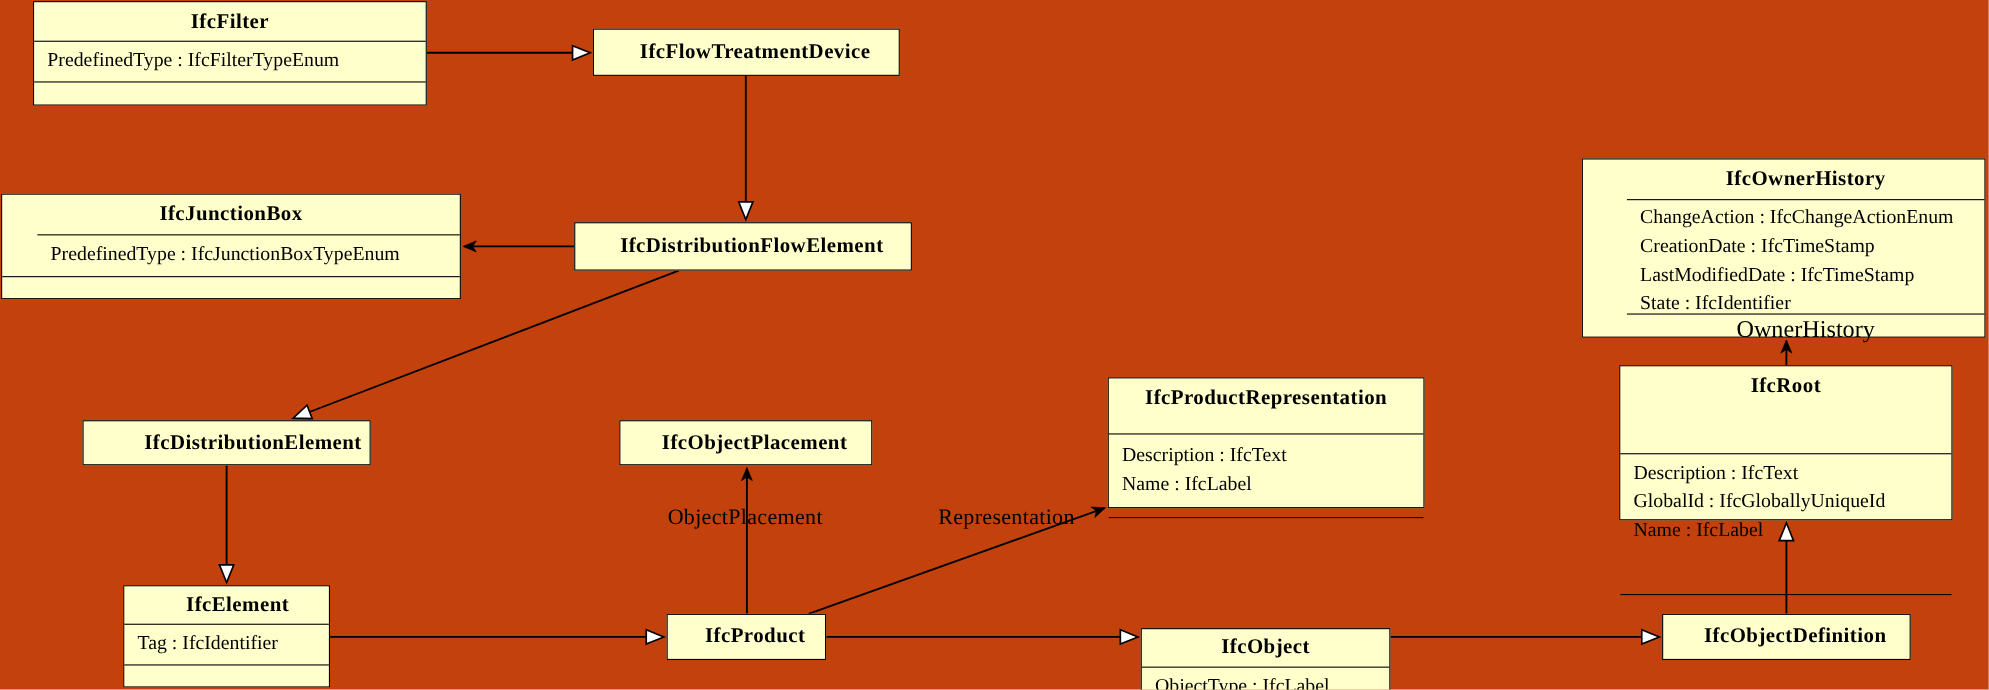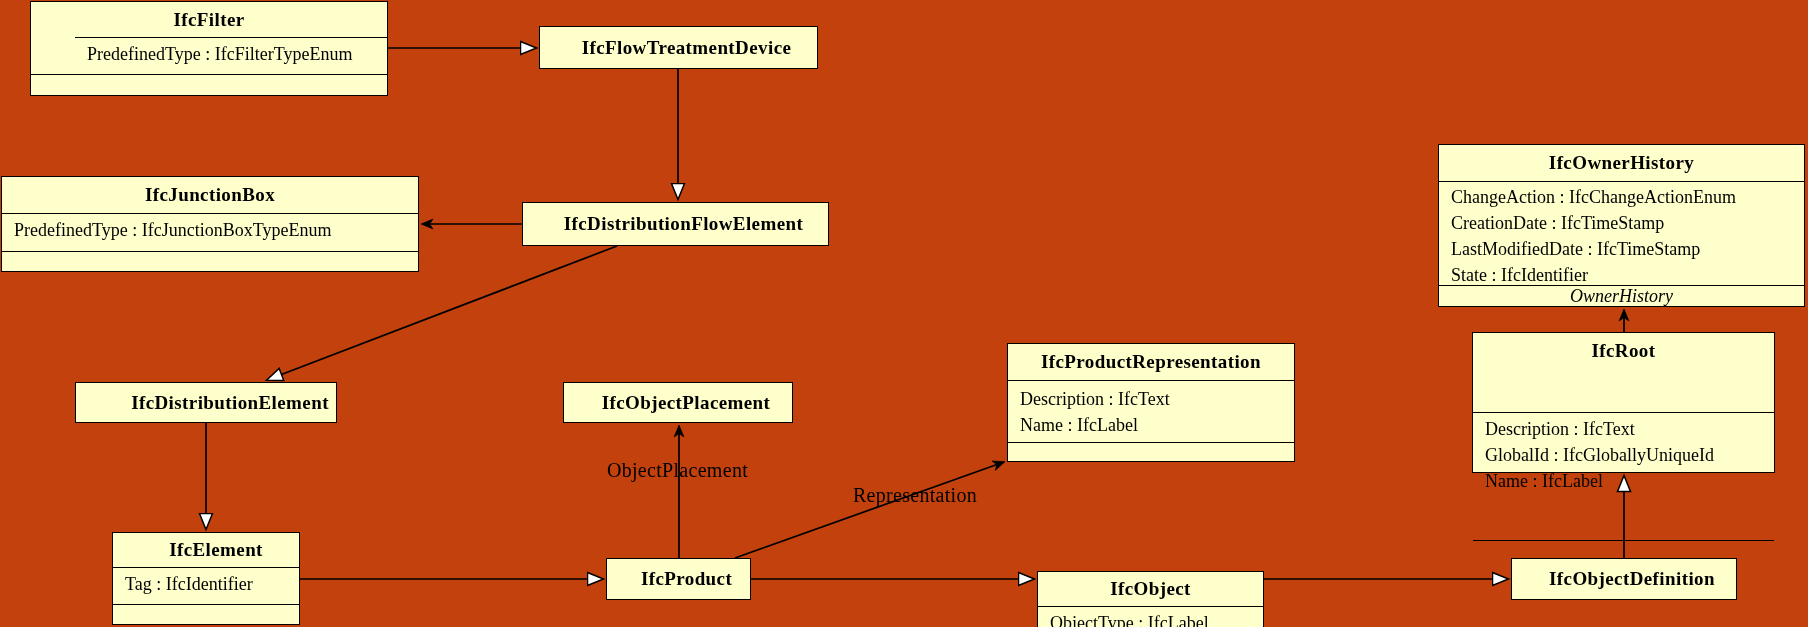--- a/index.html
+++ b/index.html
@@ -36,25 +36,24 @@
     font-size: 18px;
     line-height: 26px;
     padding: 3px 12px 0 12px;
     box-sizing: border-box;
     flex: 0 0 auto;
     text-align: left;
   }
   .cls .footer {
     border-top: 1.6px solid #000;
     flex: 1 1 auto;
-    font-size: 18px;
+    font-size: 22px;
     display: flex;
     align-items: center;
     justify-content: center;
-    font-style: italic;
   }
   .edge-label {
     position: absolute;
     font-size: 20px;
     text-align: center;
     letter-spacing: 0.3px;
   }
 </style>
 </head>
 <body>
@@ -81,33 +80,33 @@
       <line x1="735" y1="558" x2="1004" y2="462" marker-end="url(#arr)"></line>
       <line x1="751" y1="579" x2="1034" y2="579" marker-end="url(#gen)"></line>
       <line x1="1264" y1="579" x2="1508" y2="579" marker-end="url(#gen)"></line>
       <line x1="1624" y1="558" x2="1624" y2="476" marker-end="url(#gen)"></line>
       <line x1="1624" y1="332" x2="1624" y2="310" marker-end="url(#arr)"></line>
     </g>
   </svg>
 
   <div class="cls" style="left:30px; top:1px; width:358px; height:95px;">
     <div class="title" style="height:35px;">IfcFilter</div>
-    <div class="attrs" style="height:37px;margin-left:44px;">
+    <div class="attrs" style="height:37px;">
       <div>PredefinedType : IfcFilterTypeEnum</div>
     </div>
     <div class="footer"></div>
   </div>
 
   <div class="cls single" style="left:539px; top:26px; width:279px; height:43px;">
     <div class="title">IfcFlowTreatmentDevice</div>
   </div>
 
   <div class="cls" style="left:1px; top:176px; width:418px; height:96px;">
     <div class="title" style="height:36px;">IfcJunctionBox</div>
-    <div class="attrs" style="height:38px;">
+    <div class="attrs" style="height:38px;margin-left:32px;">
       <div>PredefinedType : IfcJunctionBoxTypeEnum</div>
     </div>
     <div class="footer"></div>
   </div>
 
   <div class="cls single" style="left:522px; top:202px; width:307px; height:44px;">
     <div class="title">IfcDistributionFlowElement</div>
   </div>
 
   <div class="cls single" style="left:75px; top:382px; width:262px; height:41px;padding-left:32px;">
@@ -123,38 +122,38 @@
   </div>
 
   <div class="cls single" style="left:563px; top:382px; width:230px; height:41px;">
     <div class="title">IfcObjectPlacement</div>
   </div>
 
   <div class="cls single" style="left:606px; top:558px; width:145px; height:42px;">
     <div class="title">IfcProduct</div>
   </div>
 
-  <div class="cls" style="left:1007px; top:343px; width:288px; height:119px;">
+  <div class="cls" style="left:1007px; top:343px; width:288px; height:119px;gap:14px;">
     <div class="title" style="height:36px;">IfcProductRepresentation</div>
     <div class="attrs" style="height:62px; padding-top:5px;">
       <div>Description : IfcText</div>
       <div>Name : IfcLabel</div>
     </div>
     <div class="footer"></div>
   </div>
 
   <div class="cls" style="left:1037px; top:531px; width:227px; height:95px;margin-top:40px;">
     <div class="title" style="height:34px;">IfcObject</div>
     <div class="attrs" style="height:38px;">
       <div>ObjectType : IfcLabel</div>
     </div>
     <div class="footer"></div>
   </div>
 
-  <div class="cls" style="left:1438px; top:144px; width:367px; height:163px;">
+  <div class="cls" style="left:1438px; top:144px; width:367px; height:163px;padding-left:40px;">
     <div class="title" style="height:36px;">IfcOwnerHistory</div>
     <div class="attrs" style="height:104px; padding-top:2px;">
       <div>ChangeAction : IfcChangeActionEnum</div>
       <div>CreationDate : IfcTimeStamp</div>
       <div>LastModifiedDate : IfcTimeStamp</div>
       <div>State : IfcIdentifier</div>
     </div>
     <div class="footer">OwnerHistory</div>
   </div>
 
@@ -166,15 +165,15 @@
       <div>Name : IfcLabel</div>
     </div>
     <div class="footer"></div>
   </div>
 
   <div class="cls single" style="left:1511px; top:558px; width:226px; height:42px;">
     <div class="title">IfcObjectDefinition</div>
   </div>
 
   <div class="edge-label" style="left:570px; top:459px; width:215px;">ObjectPlacement</div>
-  <div class="edge-label" style="left:810px; top:459px; width:210px;margin-top:25px;">Representation</div>
+  <div class="edge-label" style="left:810px; top:459px; width:210px;">Representation</div>
 
 </div>
 
 </body></html>

